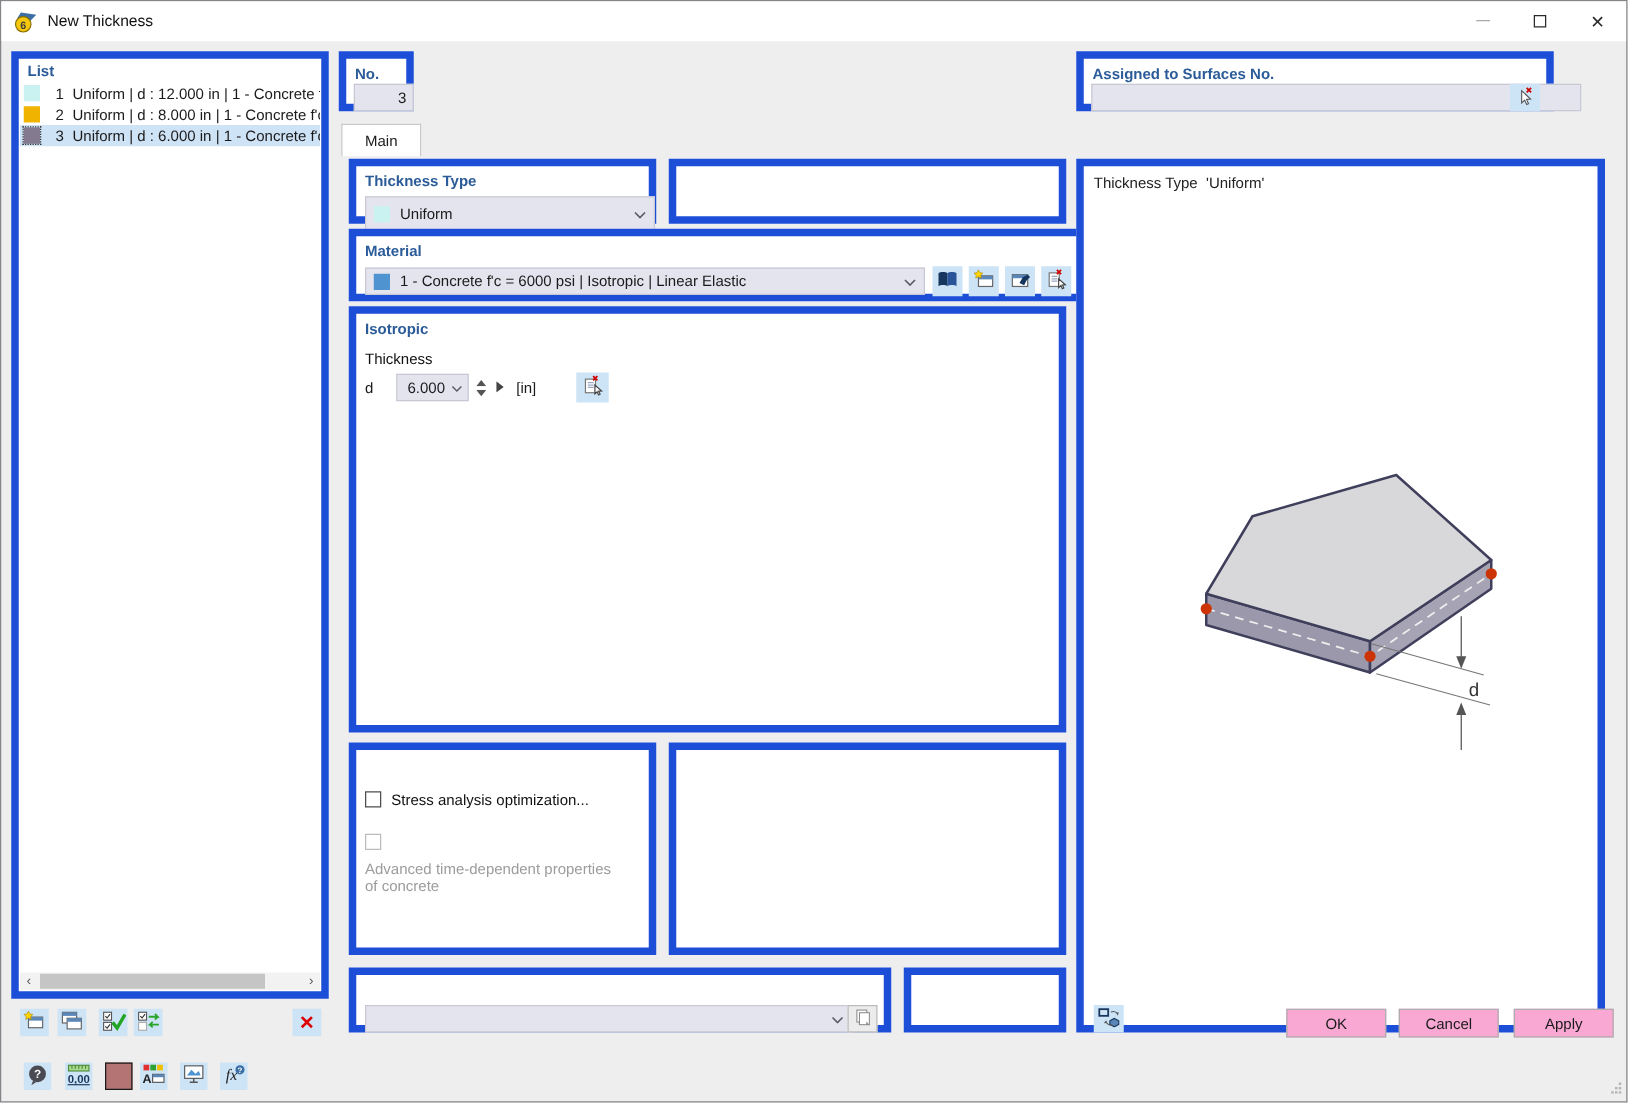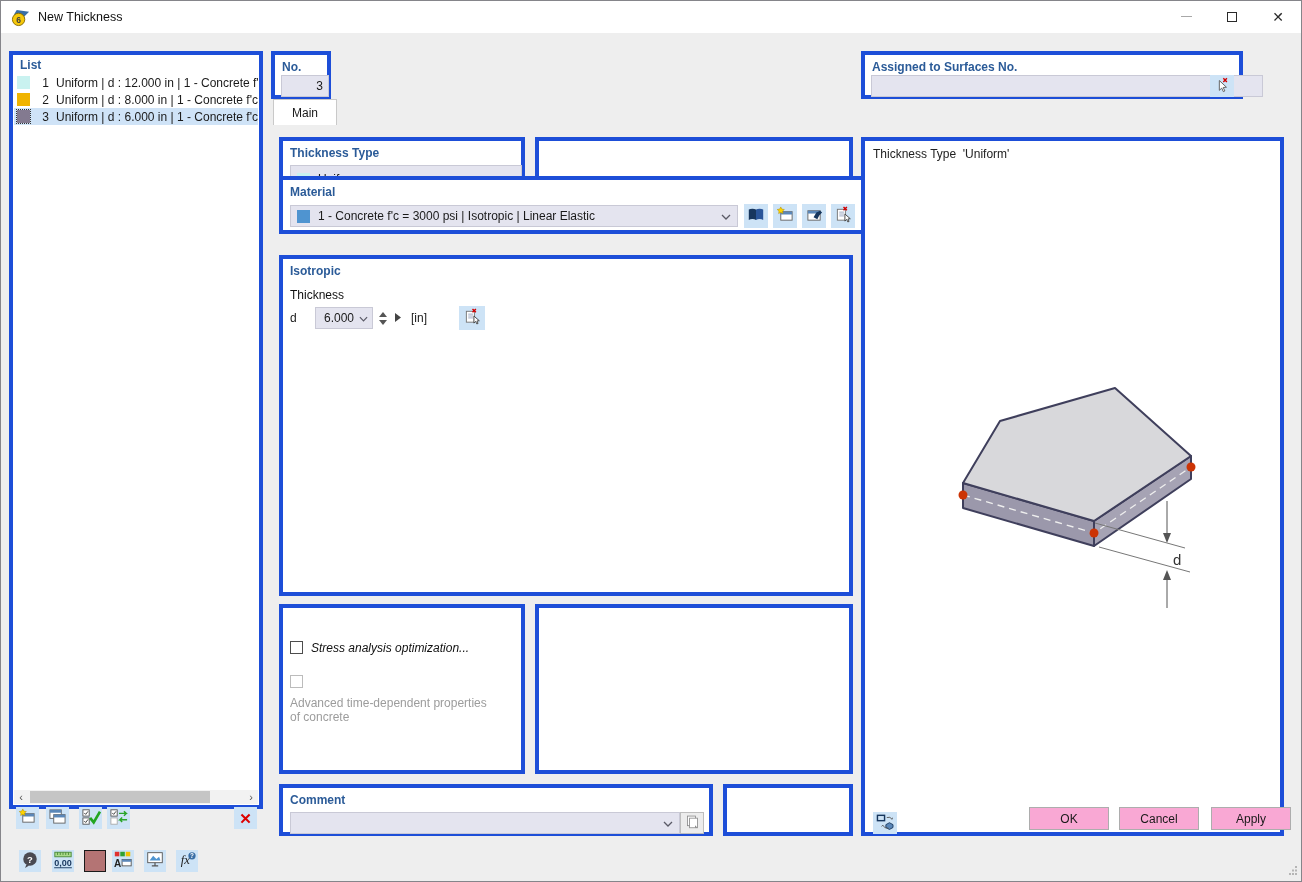--- a/index.html
+++ b/index.html
@@ -12,21 +12,21 @@
               display:flex; align-items:center; }
   .titlebar .app-icon { margin-left:10px; width:19px; height:19px; }
   .titlebar .title { margin-left:8px; font-size:12.5px; color:#111; }
   .wctrl { position:absolute; top:0; height:31px; width:46px; display:flex;
            align-items:center; justify-content:center; }
   .wctrl.min { right:92px; } .wctrl.max { right:46px; } .wctrl.close { right:0; }
   .minline { width:11px; height:0; border-top:1px solid #a8a8a8; }
   .maxbox { width:10px; height:10px; border:1px solid #2a2a2a; }
   .closex { font-size:14px; color:#2a2a2a; line-height:1; }
 
-  .panel { position:absolute; background:#ffffff; border:4px solid #1d4ed8;margin-top:10px; }
+  .panel { position:absolute; background:#ffffff; border:6px solid #1d4ed8; }
   .sec-label { color:#2b5b98; font-weight:bold; font-size:12px; padding:5px 0 0 7px; white-space:nowrap; }
 
   .field { background:#e4e4ef; border:1px solid #c9c9d6; height:22px; display:flex;
            align-items:center; font-size:12px; color:#1a1a1a; }
   .btn-blue { background:#cde3f6; display:flex; align-items:center; justify-content:center; cursor:default; }
   .btn-gray { background:#ececec; border:1px solid #bdbdbd; display:flex; align-items:center; justify-content:center; }
 
   
   .list-rows { position:absolute; left:1px; top:19px; right:1px; }
   .lrow { height:17px; display:flex; align-items:center; white-space:nowrap; overflow:hidden; }
@@ -189,25 +189,25 @@
       <span style="margin-left:8px;">Uniform</span>
       <span class="chev" style="margin-left:auto;">
         <svg width="10" height="6" viewBox="0 0 10 6">
             <polyline points="1,1 5,5 9,1" fill="none" stroke="#5a5a66" stroke-width="1.3"></polyline>
           </svg>
       </span>
     </div>
   </div>
   <div class="panel" style="left:534px; top:126px; width:318px; height:52px;"></div>
 
-  <div class="panel" style="left:278px; top:165px; width:650px; height:58px;">
+  <div class="panel" style="left:278px; top:182px; width:650px; height:58px;">
     <div class="sec-label">Material</div>
     <div class="field" style="position:absolute; left:7px; top:25px; width:448px; padding:0 6px;">
       <span style="width: 13px; height: 13px; display: inline-block; background: rgb(79, 148, 208);"></span>
-      <span style="margin-left:8px;">1 - Concrete f'c = 3000 psi | Isotropic | Linear Elastic</span>
+      <span style="margin-left:8px;">1 - Concrete f'c = 6000 psi | Isotropic | Linear Elastic</span>
       <span class="chev" style="margin-left:auto;">
         <svg width="10" height="6" viewBox="0 0 10 6">
             <polyline points="1,1 5,5 9,1" fill="none" stroke="#5a5a66" stroke-width="1.3"></polyline>
           </svg>
       </span>
     </div>
     <div class="btn-blue" style="position:absolute; left:461px; top:24px; width:24px; height:24px;">
       <span>
         <svg width="18" height="15" viewBox="0 0 20 16">
           <path d="M10 2.5 C8 1.2 4 1.2 2 2.5 V14 C4 12.7 8 12.7 10 14 Z" fill="#17365d"></path>
@@ -285,31 +285,30 @@
             <path d="M10.5 8.5 v7.5 l1.9-1.8 1.2 2.7 1.3-0.6 -1.2-2.6 2.5-0.2 z" fill="#fff" stroke="#444"></path>
           </svg>
         </span>
       </span>
     </div>
   </div>
 
   <div class="panel" style="left:278px; top:593px; width:246px; height:170px;">
     <div class="cbrow" style="position:absolute; left:7px; top:33px;">
       <span class="cb"></span>
-      <span class="cblab" style="width:200px;font-style:italic;">Stress analysis optimization...</span>
+      <span class="cblab" style="width:200px;">Stress analysis optimization...</span>
     </div>
     <div class="cbrow" style="position:absolute; left:7px; top:67px;flex-direction:column;">
       <span class="cb dis"></span>
       <span class="cblab dis" style="width:200px;">Advanced time-dependent properties of concrete</span>
     </div>
   </div>
   <div class="panel" style="left:534px; top:593px; width:318px; height:170px;"></div>
 
   <div class="panel" style="left:278px; top:773px; width:434px; height:52px;">
-    <div class="sec-label">Comment</div>
     <div class="field" style="position:absolute; left:7px; top:24px; width:390px; padding:0 6px;">
       <span></span>
       <span class="chev" style="margin-left:auto;">
         <svg width="10" height="6" viewBox="0 0 10 6">
             <polyline points="1,1 5,5 9,1" fill="none" stroke="#5a5a66" stroke-width="1.3"></polyline>
           </svg>
       </span>
     </div>
     <div class="btn-gray" style="position:absolute; right:5px; top:24px; width:24px; height:22px;">
       <span>

